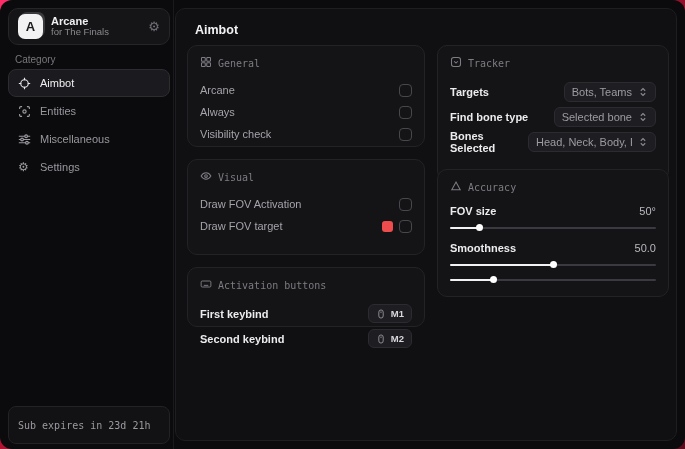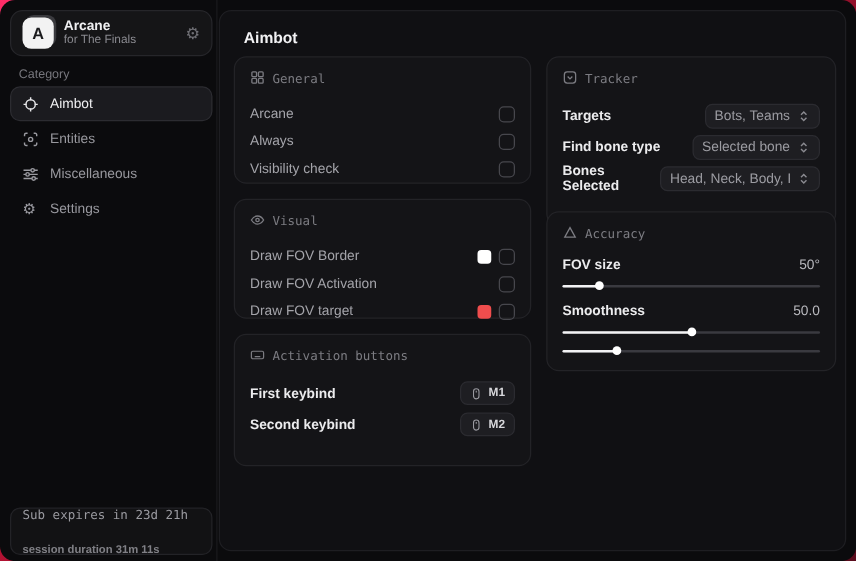--- a/index.html
+++ b/index.html
@@ -53,21 +53,21 @@
     position:absolute; left:175px; top:8px; width:502px; height:433px;
     background:#101013; border:1px solid #1e1e22; border-radius:10px;
   }
   .pagetitle { position:absolute; left:19px; top:14px; font-size:12.5px; font-weight:bold; color:#f2f2f4; }
   .card {
     position:absolute; background:#141417; border:1px solid #232327; border-radius:10px;
     padding:10px 12px;
   }
   .card-general    { left:11px;  top:36px;  width:238px; height:102px; }
   .card-visual     { left:11px;  top:150px; width:238px; height:96px; }
-  .card-activation { left:11px;  top:258px; width:238px; height:106px; }
+  .card-activation { left:11px;  top:258px; width:238px; height:60px; }
   .card-tracker    { left:261px; top:36px;  width:232px; height:136px; }
   .card-accuracy   { left:261px; top:160px; width:232px; height:128px; }
   .cardheader {
     display:flex; align-items:center; gap:6px;
     font-family:"DejaVu Sans Mono", monospace; font-size:10px; color:#7c7c82;
     margin-bottom:9px;
   }
   .cardheader svg { width:12px; height:12px; }
   .row { display:flex; align-items:center; justify-content:space-between; height:22px; }
   .row.tall { height:25px; }
@@ -155,21 +155,20 @@
         <span>Miscellaneous</span>
       </div>
       <div class="navitem">
         <span class="navicon gchar">⚙</span>
         <span>Settings</span>
       </div>
     </div>
 
     <div class="subcard">
       <div class="subline1">Sub expires in 23d 21h</div>
-      <div class="subline2">session duration 31m 11s</div>
     </div>
   </div>
 
   <div class="main">
     <div class="pagetitle">Aimbot</div>
 
     <div class="card card-general">
       <div class="cardheader">
         <span>
           <svg viewBox="0 0 16 16" fill="none" stroke="currentColor" stroke-width="1.4">
@@ -197,27 +196,20 @@
 
     <div class="card card-visual">
       <div class="cardheader">
         <span>
           <svg viewBox="0 0 16 16" fill="none" stroke="currentColor" stroke-width="1.4">
             <path d="M1.5 8s2.5-4.3 6.5-4.3S14.5 8 14.5 8s-2.5 4.3-6.5 4.3S1.5 8 1.5 8z"></path>
               <circle cx="8" cy="8" r="1.8"></circle>
           </svg>
         </span>
         <span>Visual</span>
-      </div>
-      <div class="row">
-        <span class="rlabel-dim">Draw FOV Border</span>
-        <span class="rcontrols">
-          <span class="swatch" style="background: rgb(255, 255, 255);"></span>
-          <span class="checkbox"></span>
-        </span>
       </div>
       <div class="row">
         <span class="rlabel-dim">Draw FOV Activation</span>
         <span class="rcontrols">
           <span class="checkbox"></span>
         </span>
       </div>
       <div class="row">
         <span class="rlabel-dim">Draw FOV target</span>
         <span class="rcontrols">

